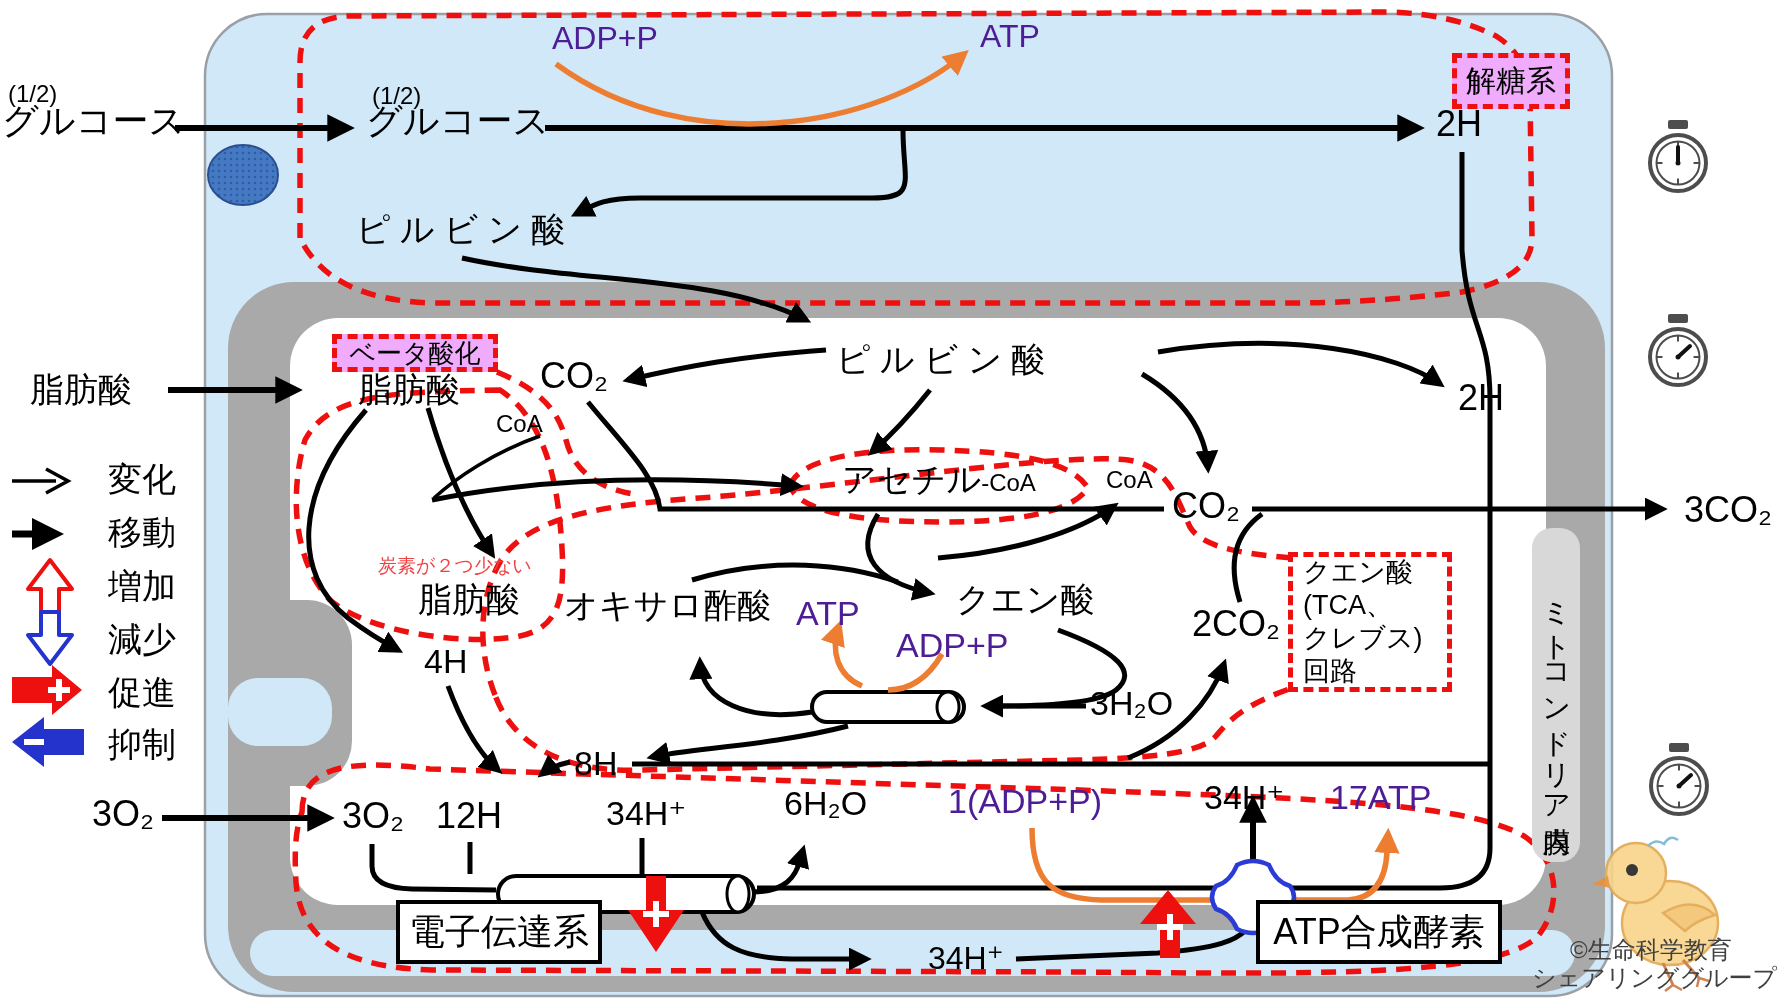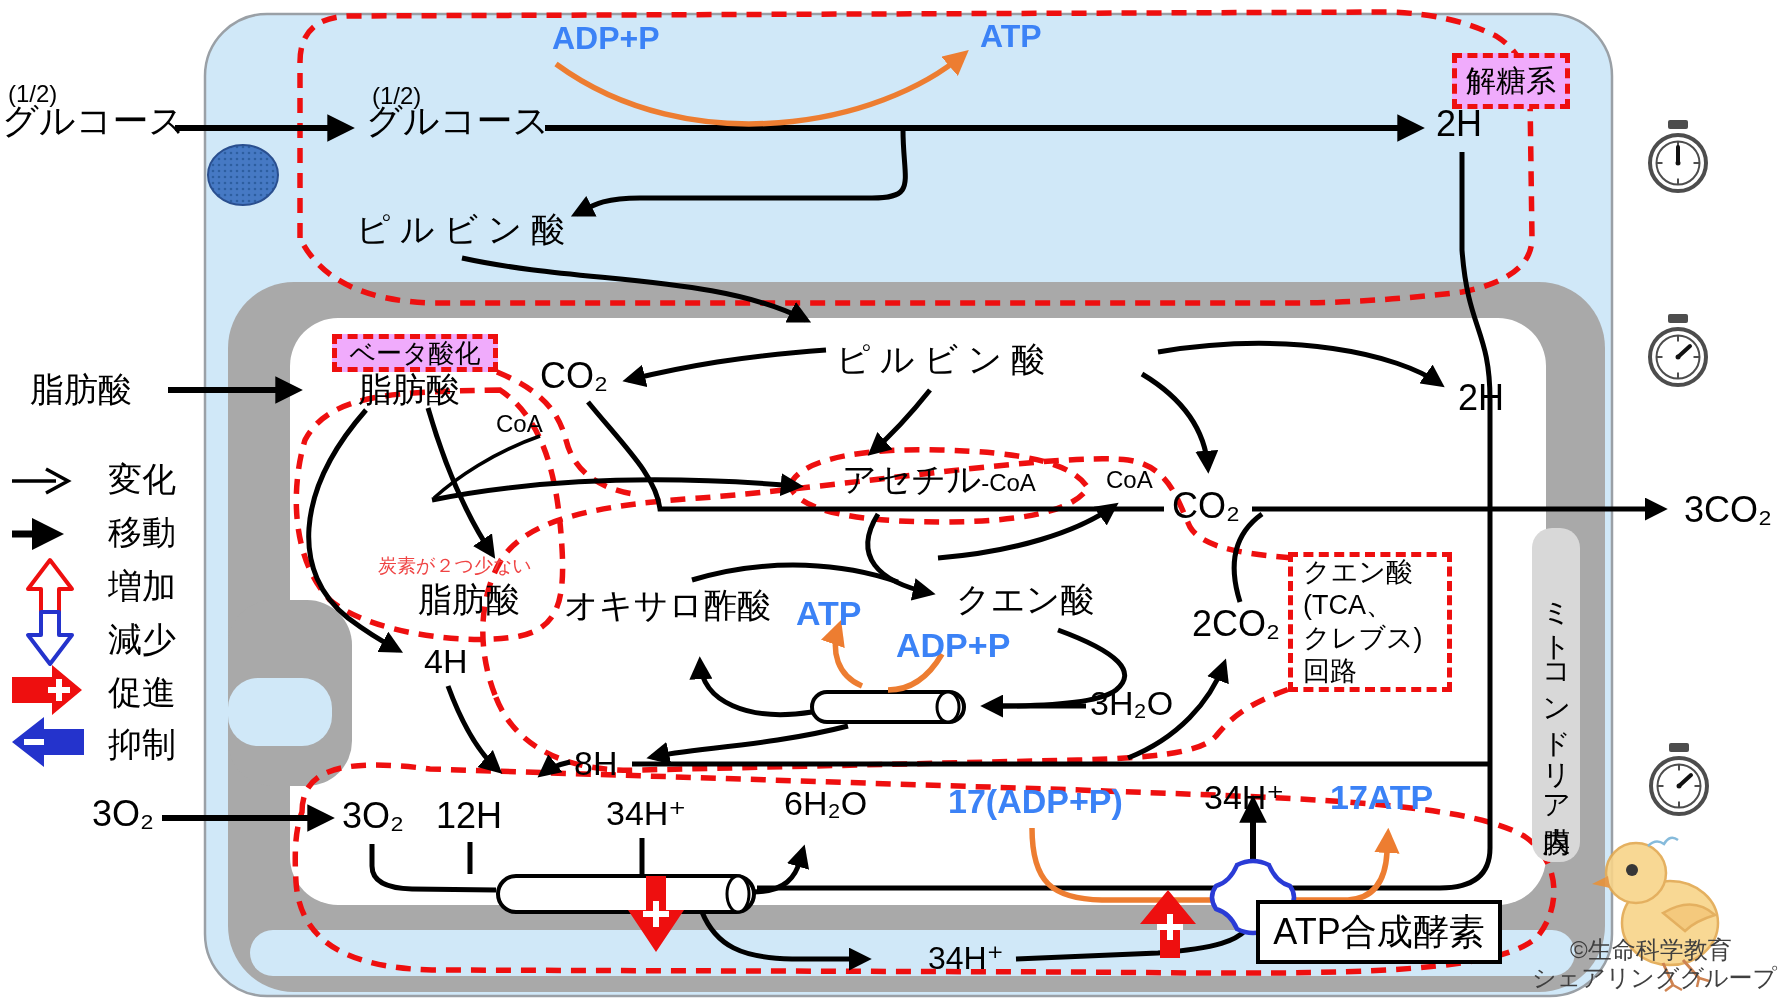--- a/index.html
+++ b/index.html
@@ -1,20 +1,20 @@
 <!DOCTYPE html>
 <html><head>
 <meta charset="utf-8">
 <style>
   html,body{margin:0;padding:0;background:#fff;}
   #stage{position:relative;width:1778px;height:1000px;overflow:hidden;
          font-family:"Liberation Sans","DejaVu Sans",sans-serif;background:#fff;}
   #stage svg{position:absolute;left:0;top:0;}
   .t{position:absolute;white-space:nowrap;line-height:1;color:#000;}
-  .orange{color:#3b82f6;font-weight:bold;}
+  .orange{color:#4c1d95;}
   .ls{letter-spacing:9px;}
   .boxk{position:absolute;display:flex;align-items:center;justify-content:center;
         background:#fff;border:4px solid #000;}
   .boxr{position:absolute;display:flex;align-items:center;justify-content:center;
         background:#f0abfc;border:5px dashed #ee0f0f;box-sizing:border-box;}
   .boxr-multi{position:absolute;background:#fff;border:5px dashed #ee0f0f;box-sizing:border-box;
         display:flex;flex-direction:column;justify-content:center;}
   .vpill{position:absolute;background:#d8d8d8;border-radius:20px;display:flex;align-items:center;
         justify-content:center;writing-mode:vertical-rl;text-orientation:upright;}
   .credit{color:#3f3f3f;margin-top:12px;}
@@ -236,25 +236,26 @@
 <div class="t" style="left:108px;top:569px;font-size:34px">増加</div>
 <div class="t" style="left:108px;top:622px;font-size:34px">減少</div>
 <div class="t" style="left:108px;top:675px;font-size:34px">促進</div>
 <div class="t" style="left:108px;top:727px;font-size:34px">抑制</div>
 
 <div class="t" style="left:92px;top:796px;font-size:36px">3O₂</div>
 <div class="t" style="left:342px;top:798px;font-size:36px">3O₂</div>
 <div class="t" style="left:436px;top:798px;font-size:36px">12H</div>
 <div class="t" style="left:606px;top:796px;font-size:34px">34H⁺</div>
 <div class="t" style="left:784px;top:786px;font-size:34px">6H₂O</div>
-<div class="t orange" style="left:948px;top:784px;font-size:34px">17(ADP+P)</div>
+<div class="t orange" style="left:948px;top:784px;font-size:34px">1(ADP+P)</div>
 <div class="t" style="left:1204px;top:780px;font-size:34px">34H⁺</div>
 <div class="t orange" style="left:1330px;top:780px;font-size:34px">17ATP</div>
 <div class="t" style="left:928px;top:942px;font-size:32px">34H⁺</div>
 
+<div class="boxk" style="left:396px;top:900px;width:198px;height:56px;font-size:36px">電子伝達系</div>
 <div class="boxk" style="left:1256px;top:900px;width:238px;height:56px;font-size:36px">ATP合成酵素</div>
 
 <div class="vpill" style="left:1532px;top:528px;width:48px;height:334px;font-size:28px">ミトコンドリア内膜</div>
 
 <div class="t credit" style="left:1570px;top:926px;font-size:24px">©生命科学教育</div>
 <div class="t credit" style="left:1532px;top:954px;font-size:24px">シェアリンググループ</div>
 
 </div>
 
 </body></html>

